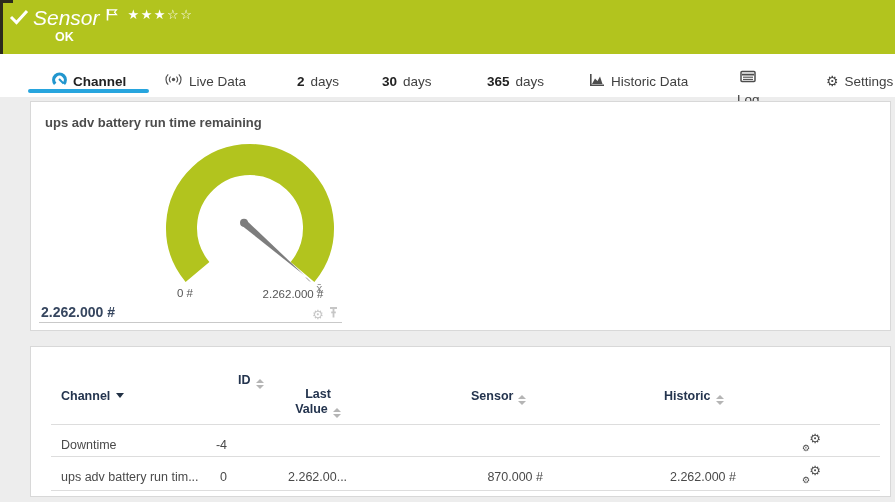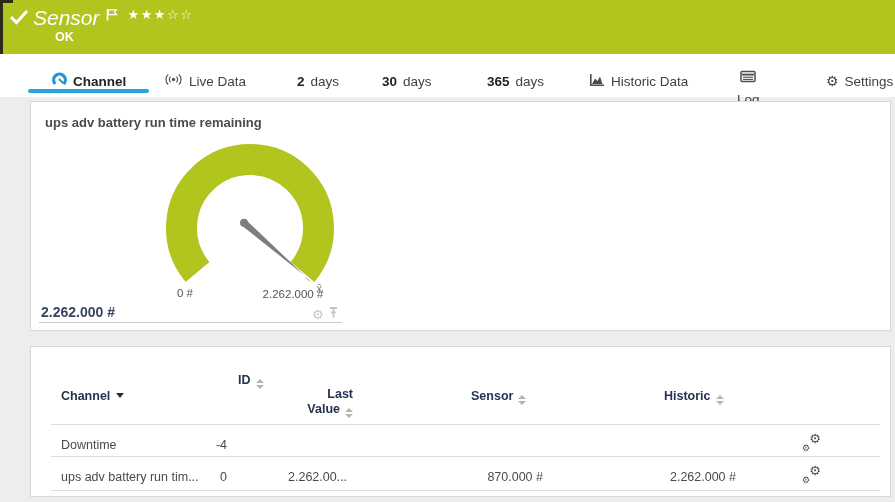--- a/index.html
+++ b/index.html
@@ -51,21 +51,21 @@
   .gauge-lbl-max { left:222px; top:186px; width:80px; }
   .gauge-footer-value { position:absolute; left:10px; top:202px; font-size:14px; font-weight:bold; color:#36465f; }
   .gauge-footer-icons { position:absolute; left:281px; top:203px; display:flex; align-items:center; gap:4px; color:#c6c6c6; }
   .gauge-footer-icons .gearchar { font-size:13px; line-height:13px; }
   .gauge-divider { position:absolute; left:8px; top:220px; width:303px; height:1px; background:#c9c9c9; }
 
   
   .th { position:absolute; font-size:12.5px; font-weight:bold; color:#24344e; cursor:pointer; white-space:nowrap; }
   .td { position:absolute; font-size:12.5px; color:#4a4a4a; white-space:nowrap; overflow:hidden; }
   .r { text-align:right; }
-  .c { text-align:right; }
+  .c { text-align:center; }
   .divider { position:absolute; left:20px; right:10px; height:1px; background:#ddd; }
 
   .sort { display:inline-flex; flex-direction:column; gap:2px; margin-left:5px; vertical-align:1px; }
   .tri-up { width:0; height:0; border-left:4px solid transparent; border-right:4px solid transparent; border-bottom:4px solid #b5b5b5; }
   .tri-dn { width:0; height:0; border-left:4px solid transparent; border-right:4px solid transparent; border-top:4px solid #b5b5b5; }
   .tri-active { width:0; height:0; border-left:4.5px solid transparent; border-right:4.5px solid transparent; border-top:5px solid #223145; display:inline-block; margin-left:6px; vertical-align:2px; }
 
   .gears { position:relative; display:inline-block; width:19px; height:17px; color:#4d4d4d; cursor:pointer; }
   .gears .g1 { position:absolute; right:0; top:-3px; font-size:13px; }
   .gears .g2 { position:absolute; left:0; bottom:-2px; font-size:9px; }

